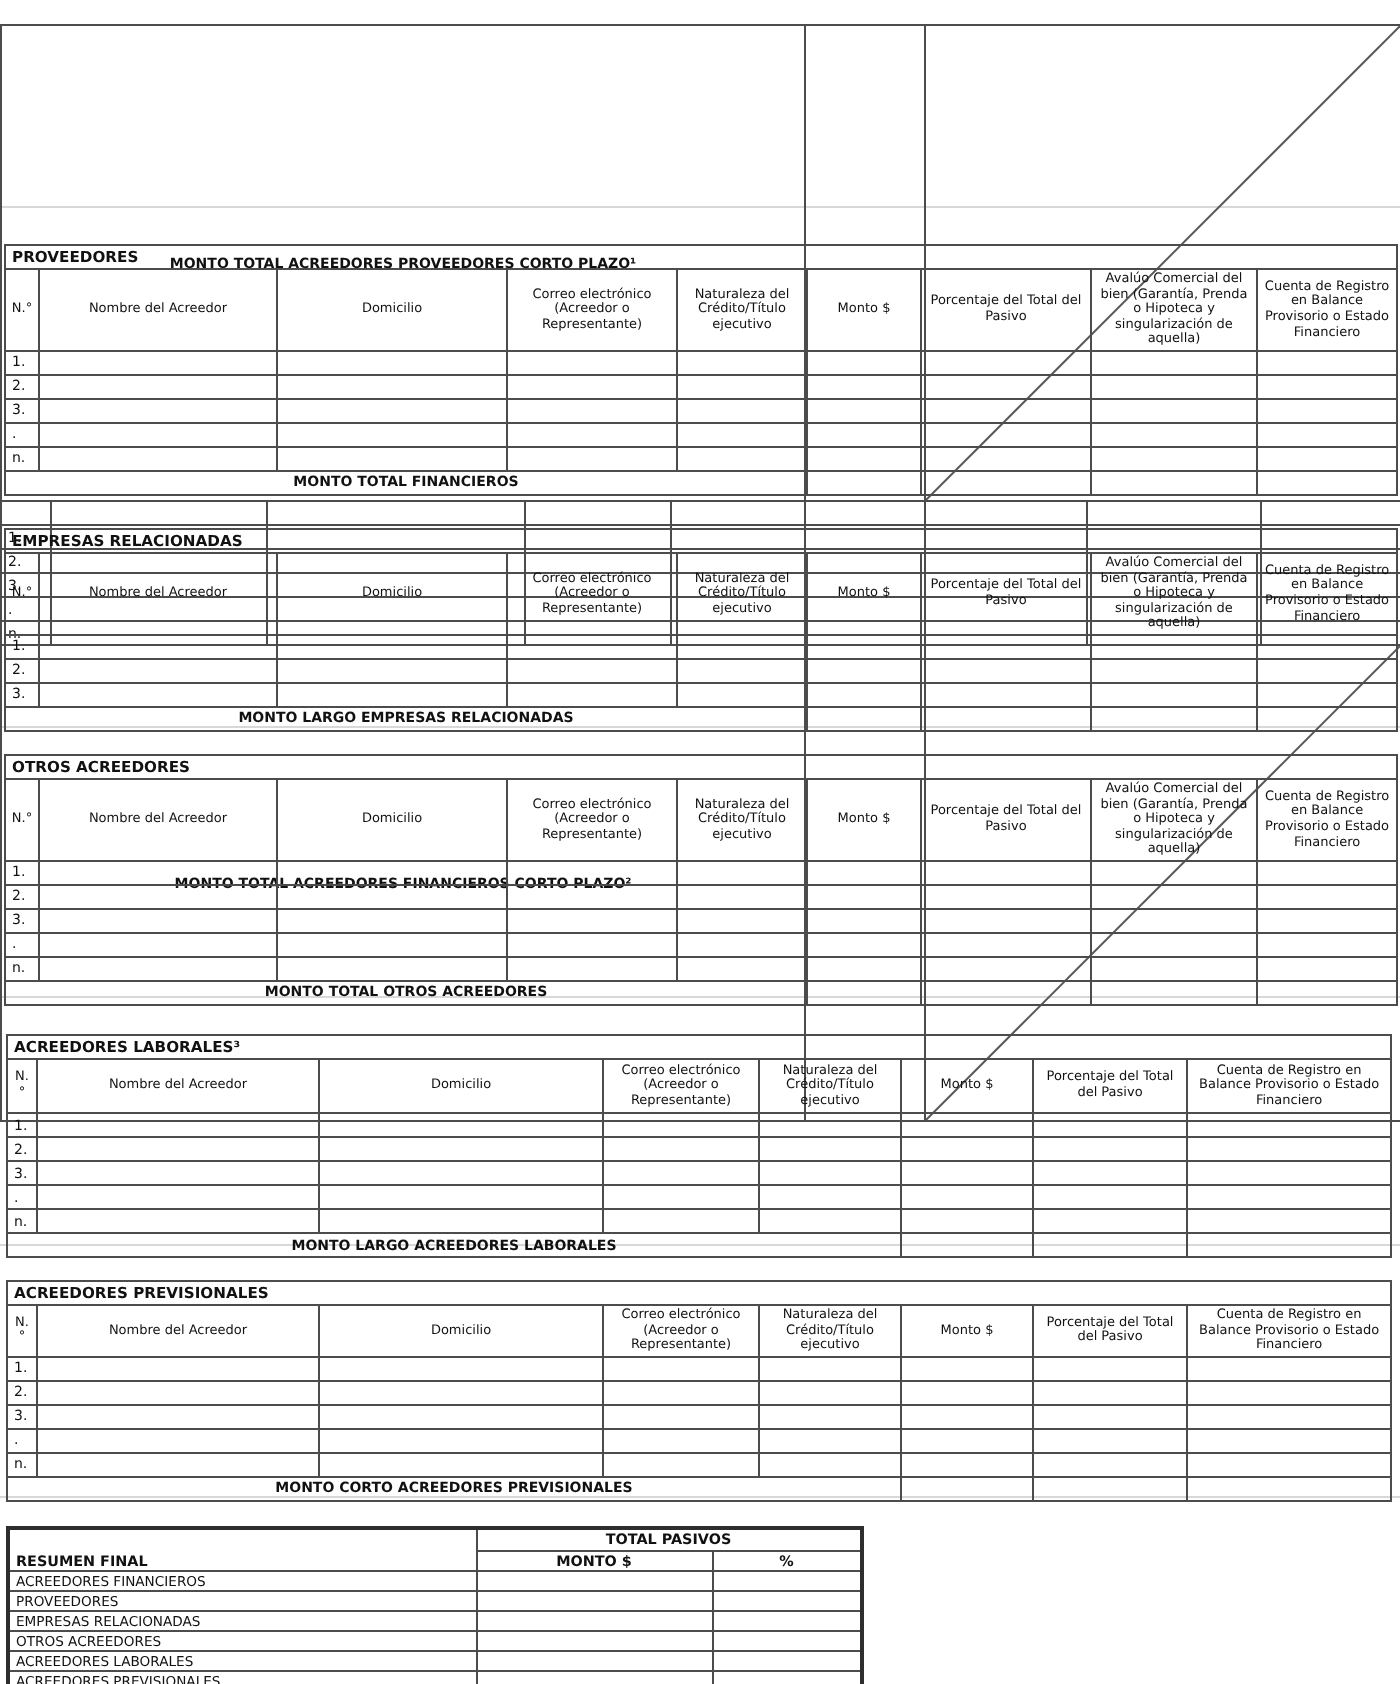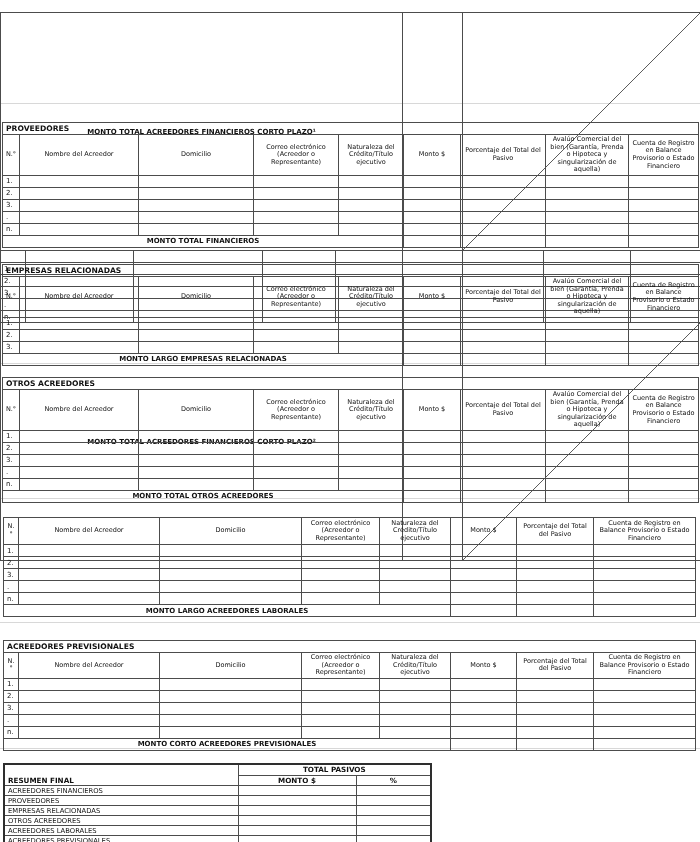--- a/index.html
+++ b/index.html
@@ -66,21 +66,21 @@
         <col style="width:129px">
         <col style="width:73px">
         <col style="width:67px">
         <col style="width:60px">
         <col style="width:81px">
         <col style="width:87px">
         <col style="width:70px">
       </colgroup>
     <tbody>
       <tr class="r-hdr">
-        <td colspan="5" class="total">MONTO TOTAL ACREEDORES FINANCIEROS CORTO PLAZO¹</td>
+        <td colspan="5" class="total">MONTO TOTAL ACREEDORES PROVEEDORES CORTO PLAZO¹</td>
         <td></td>
         <td colspan="3" class="diag">
           <svg viewBox="0 0 100 100" preserveAspectRatio="none">
               <line x1="0" y1="100" x2="100" y2="0" stroke="#5a5a5a" stroke-width="1" vector-effect="non-scaling-stroke"></line>
             </svg>
         </td>
       </tr>
     </tbody>
     <tbody data-rows="financieros.row_labels">
         <tr>
@@ -434,20 +434,23 @@
         <col style="width:15px">
         <col style="width:141px">
         <col style="width:142px">
         <col style="width:78px">
         <col style="width:71px">
         <col style="width:66px">
         <col style="width:77px">
         <col style="width:102px">
       </colgroup>
     <tbody>
+      <tr class="r-title">
+          <td colspan="8" class="sec-title">ACREEDORES LABORALES³</td>
+        </tr>
       <tr class="r-hdr">
         <td class="hdr">N.°</td>
         <td class="hdr">Nombre del Acreedor</td>
         <td class="hdr">Domicilio</td>
         <td class="hdr">Correo electrónico (Acreedor o Representante)</td>
         <td class="hdr">Naturaleza del Crédito/Título ejecutivo</td>
         <td class="hdr">Monto $</td>
         <td class="hdr">Porcentaje del Total del Pasivo</td>
         <td class="hdr">Cuenta de Registro en Balance Provisorio o Estado Financiero</td>
       </tr>

